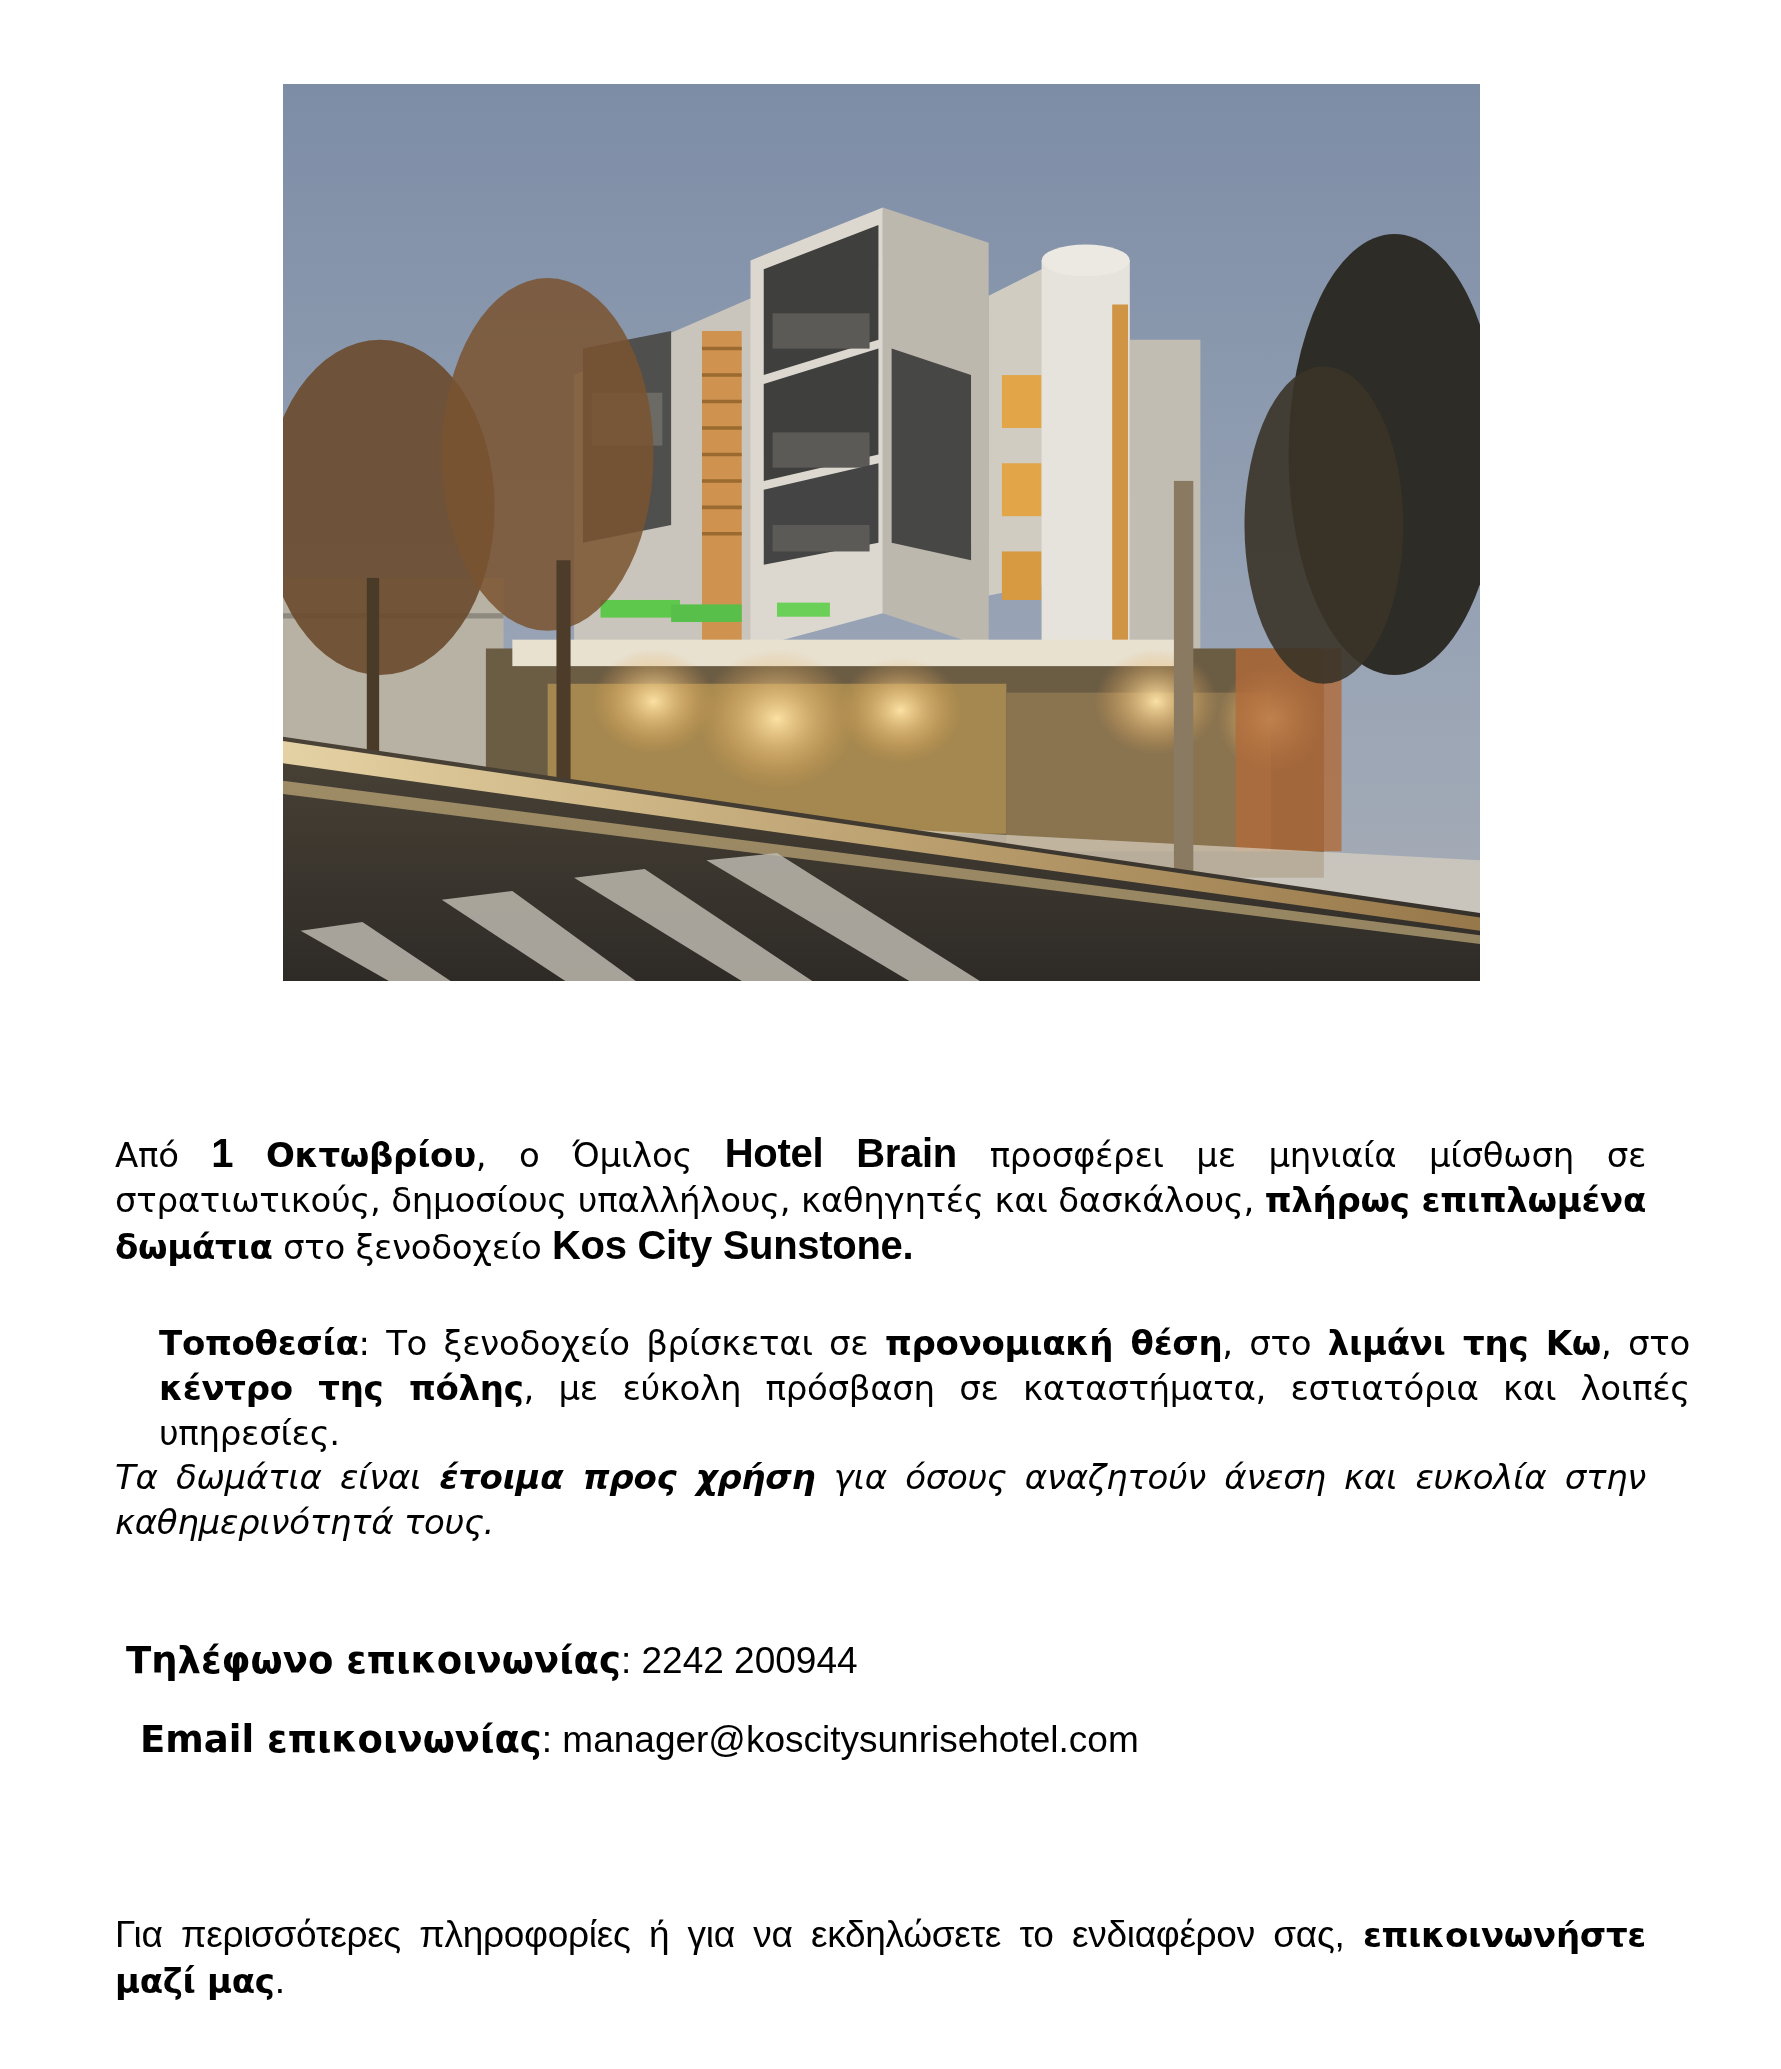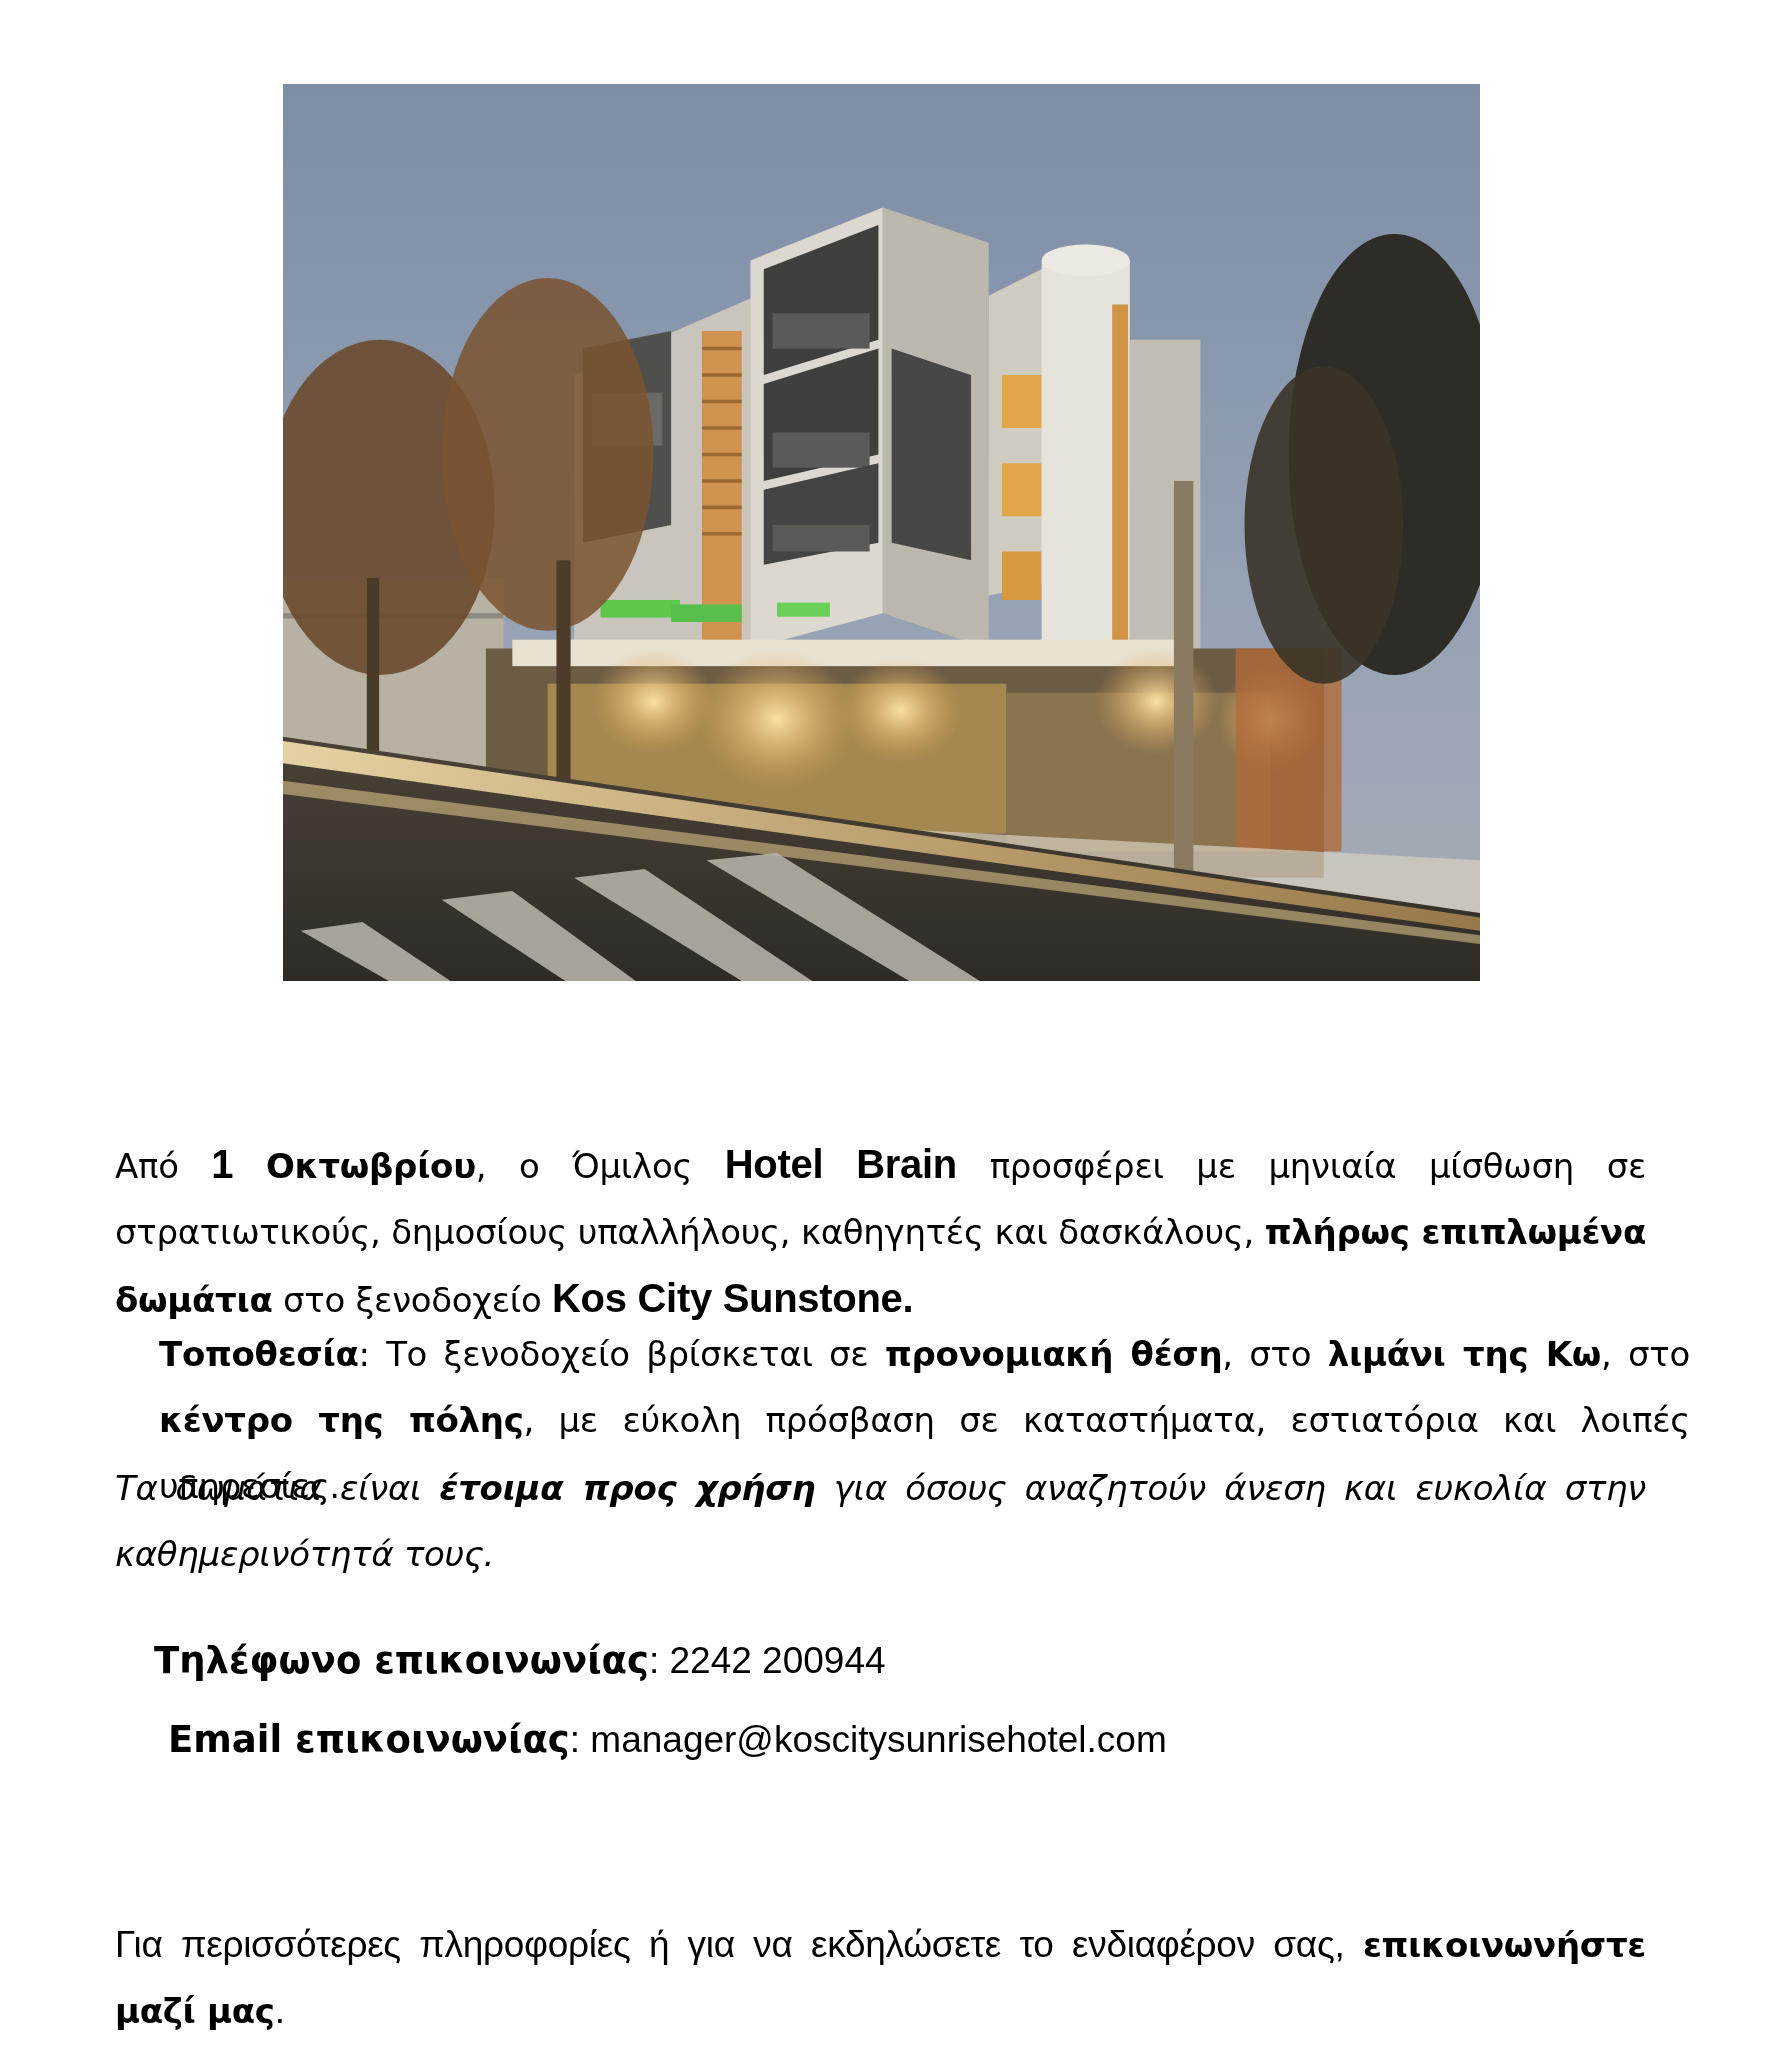--- a/index.html
+++ b/index.html
@@ -11,28 +11,28 @@
   
   .photo {
     position: absolute; left: 283px; top: 84px; width: 1197px; height: 897px;
     overflow: hidden; background: #8a9ab0;
   }
   .photo svg { display: block; width: 100%; height: 100%; }
 
   
   .para {
     position: absolute; left: 115px; width: 1531px;
-    font-size: 34px; line-height: 66px; text-align: justify; text-align-last: left;
+    font-size: 34px; line-height: 45px; text-align: justify; text-align-last: left;
     letter-spacing: -0.3px;
   }
   .p1 { top: 1097px; }
   .p2 { top: 1287px; margin-left: 44px; }
   .p3 { top: 1421px; font-style: italic; }
   .big { font-size: 40px; }
-  .contact { position: absolute; font-size: 37px; line-height: 53px; white-space: nowrap; margin-left: 28px; }
+  .contact { position: absolute; font-size: 37px; line-height: 53px; white-space: nowrap; }
   .c1 { left: 126px; top: 1634px; }
   .c2 { left: 140px; top: 1713px; }
   .p4 { top: 1875px; font-size: 37px; }
   .p4 .sans { font-size: 34px; }
 </style>
 </head>
 <body>
 
 <div class="photo">
   <svg viewBox="0 0 1357 1017" preserveAspectRatio="none">

